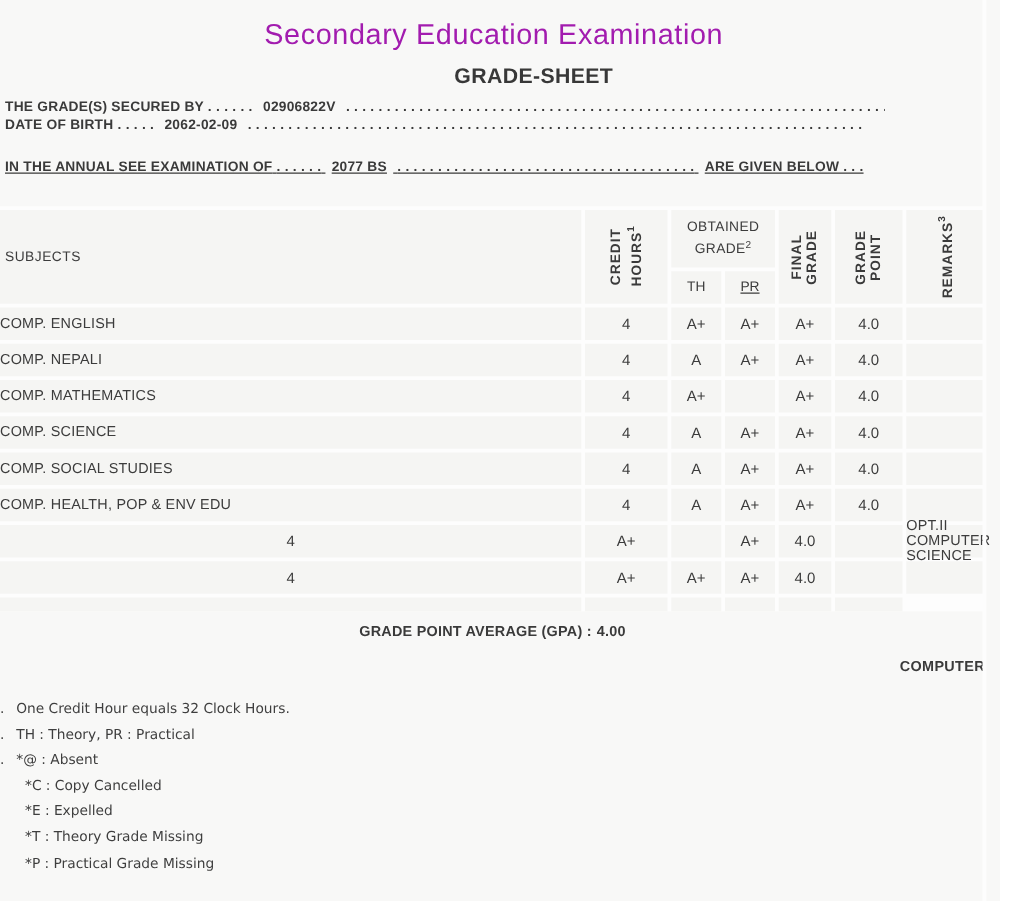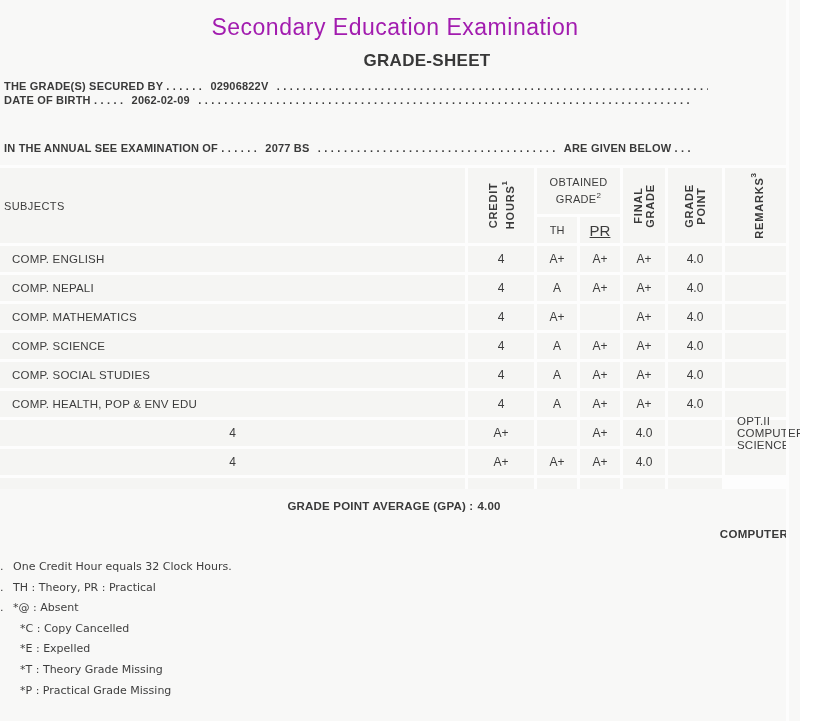--- a/index.html
+++ b/index.html
@@ -16,38 +16,38 @@
     font-size:23px;font-weight:400;color:#a21caf;letter-spacing:0.5px;}
   .subtitle{position:absolute;top:51px;left:0;width:100%;text-align:center;
     font-size:17px;font-weight:700;color:#383838;letter-spacing:0.3px;padding-left:32px;}
 
   .meta-line{position:absolute;left:0;width:100%;padding-left:4px;box-sizing:border-box;
     font-size:11px;font-weight:700;letter-spacing:0.2px;white-space:nowrap;overflow:hidden;color:#3a3a3a;}
   .meta-line .val{margin:0 5px;}
   .meta-line .tail{margin-left:5px;}
   #meta1{top:80px;width:708px;}
   #meta2{top:94px;width:694px;}
-  #meta3{top:142px;width:790px;}
+  #meta3{top:128px;width:790px;text-decoration:underline;}
 
   .grid{position:absolute;top:165px;left:0;width:788px;
     display:grid;
     grid-template-columns:465px 66px 40px 40px 42px 54px 63px;
     grid-template-rows:46px 26px repeat(8,26px) 11px;
     gap:3px;padding-top:3px;background:#fdfdfd;}
   .cell{background:#f5f5f3;display:flex;align-items:center;min-height:0;}
-  .cell.subject{padding-left:12px;font-size:11.5px;letter-spacing:0.2px;}
+  .cell.subject{padding-left:0;font-size:11.5px;letter-spacing:0.2px;}
   .cell.num{justify-content:center;font-size:12px;}
   .hc{background:#f5f5f3;display:flex;align-items:center;justify-content:center;}
   #h-subjects{grid-row:1/3;grid-column:1;justify-content:flex-start;padding-left:4px;
     font-size:11px;letter-spacing:0.4px;}
   #h-credit{grid-row:1/3;grid-column:2;}
   #h-obtained{grid-row:1;grid-column:3/5;text-align:center;font-size:11px;line-height:13px;
     display:flex;align-items:center;justify-content:flex-start;letter-spacing:0.3px;}
   #h-th{grid-row:2;grid-column:3;font-size:11px;justify-content:center;}
-  #h-pr{grid-row:2;grid-column:4;font-size:15px;justify-content:center;text-decoration:underline;}
+  #h-pr{grid-row:2;grid-column:4;font-size:11px;justify-content:center;text-decoration:underline;}
   #h-final{grid-row:1/3;grid-column:5;}
   #h-gp{grid-row:1/3;grid-column:6;}
   #h-remarks{grid-row:1/3;grid-column:7;}
   .vert{writing-mode:vertical-rl;transform:rotate(180deg);white-space:pre-line;
     font-weight:700;font-size:11px;line-height:12px;letter-spacing:0.8px;text-align:center;color:#3a3a3a;}
   .vert sup{font-size:8px;letter-spacing:0;}
   #h-obtained sup{font-size:8px;}
   .obt-text{display:inline;}
 
   .gpa{position:absolute;top:500px;left:0;width:788px;text-align:center;

